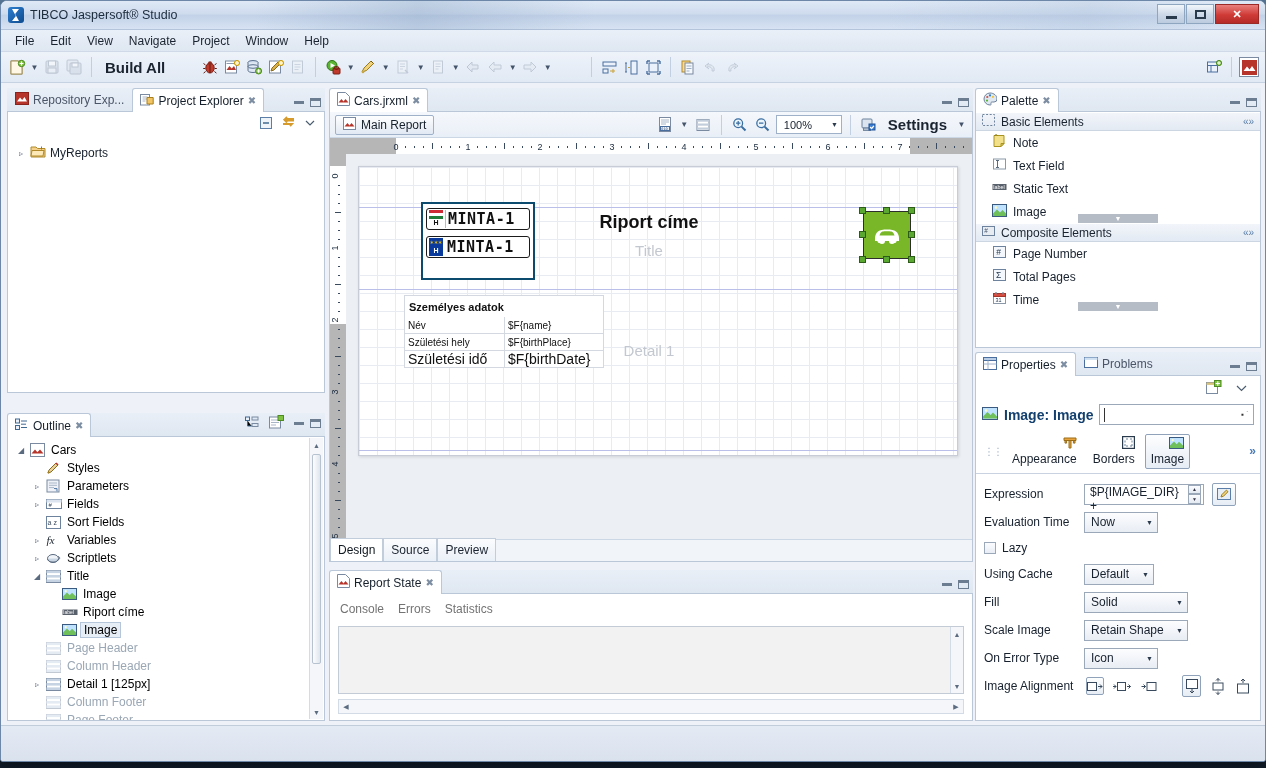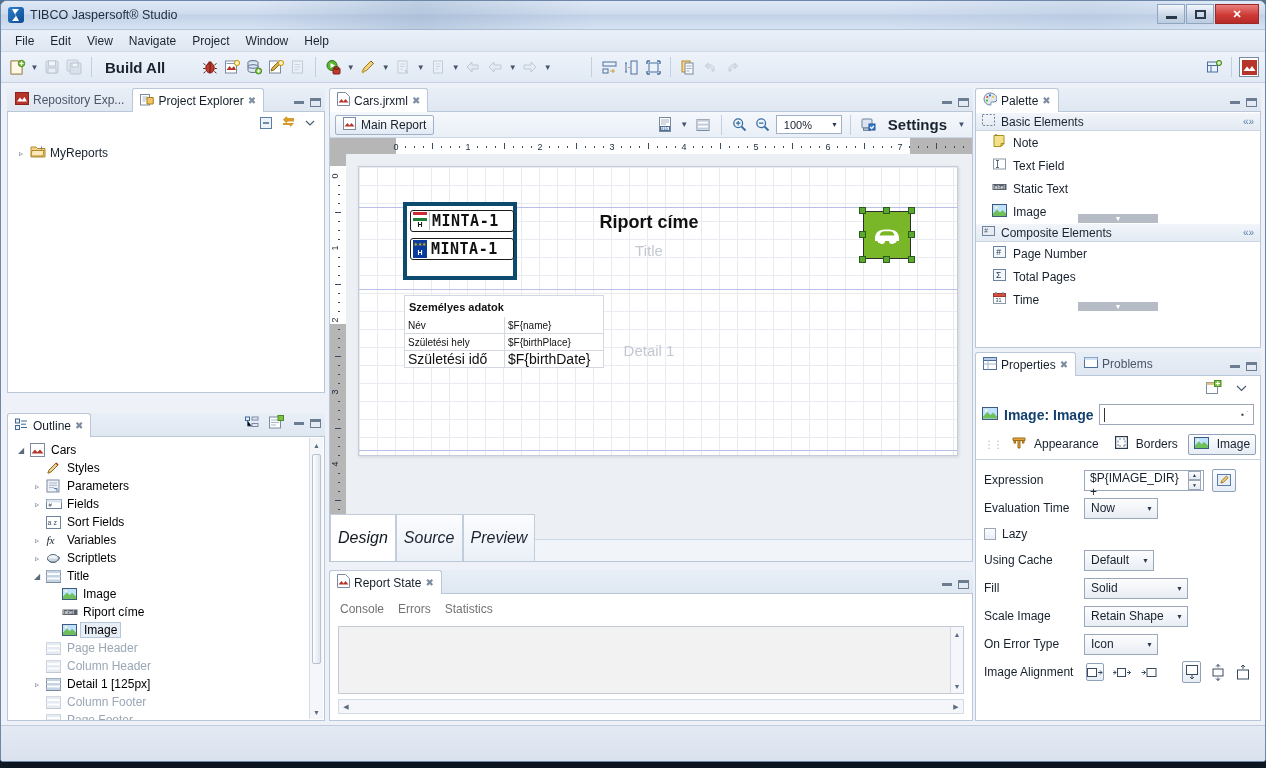--- a/index.html
+++ b/index.html
@@ -167,21 +167,21 @@
   }
   .grid {
     position:absolute; inset:0;
     background-image:
       linear-gradient(to right, #e8ecf2 1px, transparent 1px),
       linear-gradient(to bottom, #e8ecf2 1px, transparent 1px);
     background-size: 18px 18px;
   }
   .bandline { position:absolute; left:0; right:0; height:1px; background:#b9bfe8; }
   #dtabs { position:absolute; left:0; right:0; bottom:0; height:22px; background:#f1f4f9; border-top:1px solid #ccd7e6; display:flex; align-items:flex-end; }
-  .dtab { font-size:16px; padding:14px 7px; border:1px solid #c2cddc; border-bottom:none; background:linear-gradient(180deg,#fbfcfe,#eaf0f7); color:#1a2430;font-style:italic;}
+  .dtab { font-size:12px; padding:4px 7px; border:1px solid #c2cddc; border-bottom:none; background:linear-gradient(180deg,#fbfcfe,#eaf0f7); color:#1a2430;}
   .dtab.active { background:#fff; color:#101820; }
 
   
   #repstate { left:328px; top:486px; bottom:4px; right:292px; }
   .rs-tabs { display:flex; gap:14px; padding:8px 10px 6px; font-size:12px; color:#737373; }
   .console-box { position:absolute; left:8px; right:8px; top:32px; bottom:26px; background:#f2f2f2; border:1px solid #c3cbd6;}
   .hscroll { position:absolute; left:8px; right:8px; bottom:6px; height:15px; background:#f4f6f9; border:1px solid #d3dbe6; }
   .hscroll .arr { position:absolute; top:0; bottom:0; width:14px; display:flex; align-items:center; justify-content:center; font-size:7px; color:#5b6b80;}
 
   
@@ -196,21 +196,21 @@
   .pal-scroll { position:absolute; left:50%; transform:translateX(-50%); bottom:0; width:80px; height:9px;
                 background:#b6bcc6; display:flex; align-items:center; justify-content:center; color:#fff; font-size:7px;}
   
   #props { right:4px; top:268px; bottom:4px; width:286px; }
   .prop-top { height:26px; position:relative; background:#fff; }
   .prop-head { display:flex; align-items:center; gap:6px; padding:2px 6px 6px; }
   .prop-title { font-size:14px; font-weight:bold; color:#13406e; }
   .nameinput { flex:1; height:21px; border:1px solid #9aa8ba; background:#fff; position:relative; }
   .nameinput:before{content:"";position:absolute;left:4px;top:3px;width:1px;height:14px;background:#333;}
   .prop-tabs { display:flex; align-items:center; gap:4px; padding:2px 4px 4px 8px; border-bottom:1px solid #c8d2e0; }
-  .ptab { display:flex; align-items:center; gap:8px; font-size:12px; padding:2px 5px; color:#17212e; border:1px solid transparent;}
+  .ptab { display:flex; align-items:flex-end; gap:0; font-size:12px; padding:2px 5px; color:#17212e; border:1px solid transparent;flex-direction:column;}
   .ptab.active { background:linear-gradient(180deg,#fdfefe,#e7edf5); border-color:#8fa2ba; border-radius:2px; }
   .prow { display:flex; align-items:center; height:28px; padding:0 8px; gap:8px; font-size:12px; color:#17212e;}
   .plabel { width:92px; flex:0 0 auto; }
   .combo { height:21px; border:1px solid #9aa8ba; background:linear-gradient(180deg,#fdfdfe,#e8edf4);
            display:flex; align-items:center; justify-content:space-between; padding:0 4px 0 6px; font-size:12px; color:#17212e;}
   .combo .cv { color:#17212e; }
   .caret { font-size:7px; color:#2b3a4d; margin-left:6px; }
   .txtbox { height:21px; border:1px solid #9aa8ba; background:#fff; display:flex; padding:0 2px 0 5px; font-size:12px;}
   .spin { width:13px; height:19px; display:flex; flex-direction:column; margin-left:auto; }
   .spin i { flex:1; border:1px solid #9aa8ba; background:linear-gradient(180deg,#fbfcfe,#e4eaf2); font-size:5px;
@@ -940,21 +940,21 @@
             <div class="grid"></div>
 
             <div class="bandline" style="top:40px"></div>
             <div class="bandline" style="top:122px"></div>
             <div class="bandline" style="top:283px"></div>
 
             <div style="position:absolute;left:200px;top:45px;width:180px;text-align:center;font-size:18px;font-weight:bold;color:#111">Riport címe</div>
             <div style="position:absolute;left:200px;top:75px;width:180px;text-align:center;font-size:15px;color:#c3c8d0">Title</div>
             <div style="position:absolute;left:200px;top:175px;width:180px;text-align:center;font-size:15px;color:#c3c8d0">Detail 1</div>
 
-            <div style="position:absolute;left:44px;top:35px;width:114px;height:78px;background:#fff;border:4px solid #0c4a6e">
+            <div style="position:absolute;left:62px;top:35px;width:114px;height:78px;background:#fff;border:2px solid #0c4a6e">
               <div class="plate" style="position:absolute;left:3px;top:4px">
                 <span class="eu">
                   <span style="display:block;height:3px;background:#ce2b37"></span>
                   <span style="display:block;height:3px;background:#fff"></span>
                   <span style="display:block;height:3px;background:#207d3a"></span>
                   <span style="display:block;flex:1;color:#111;font-size:7px;font-weight:bold;text-align:center;line-height:8px">H</span>
                 </span>
                 <span style="width:1px;height:18px;background:#bbb"></span>
                 <span class="txt" style="margin-left:2px">MINTA-1</span>
               </div>

